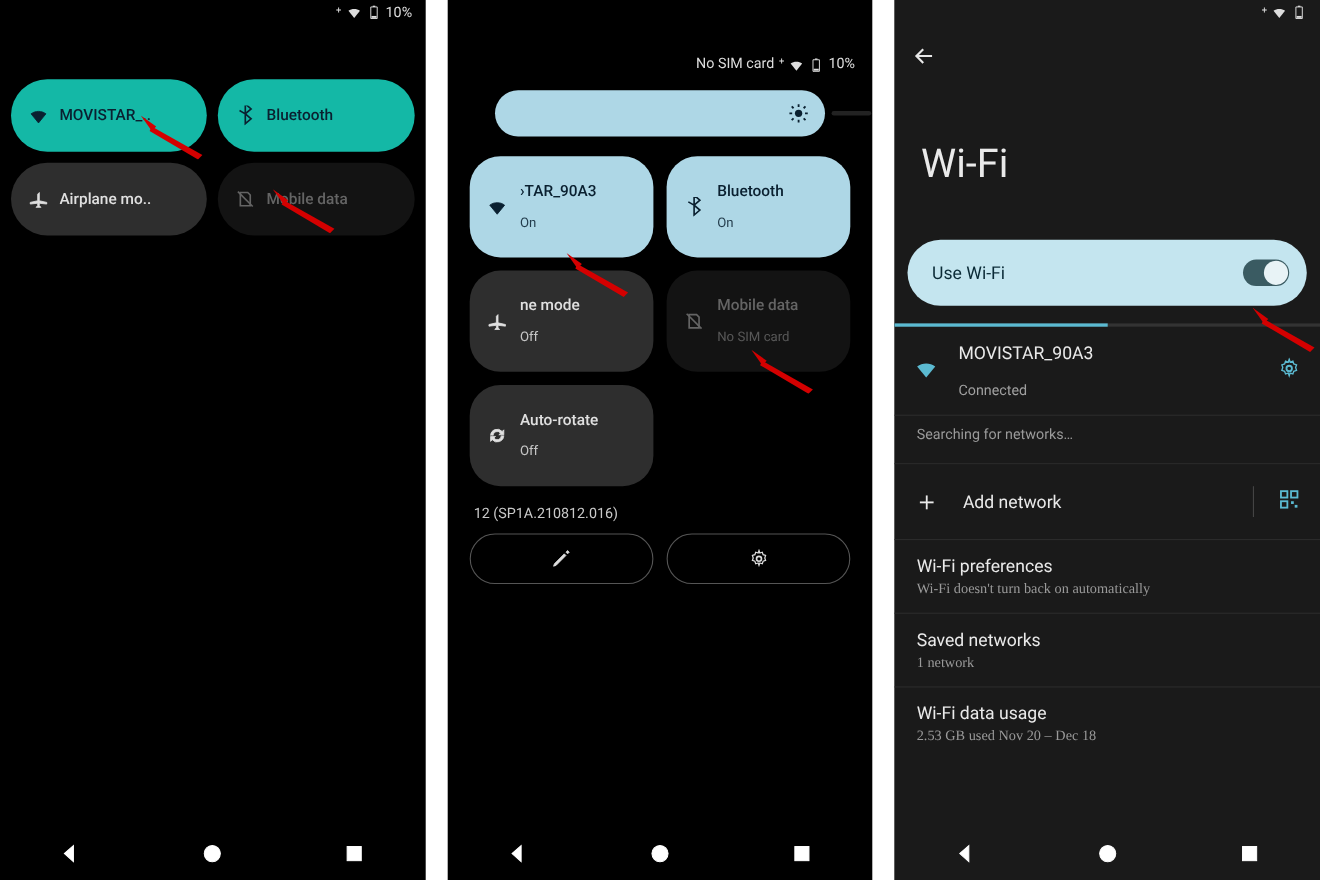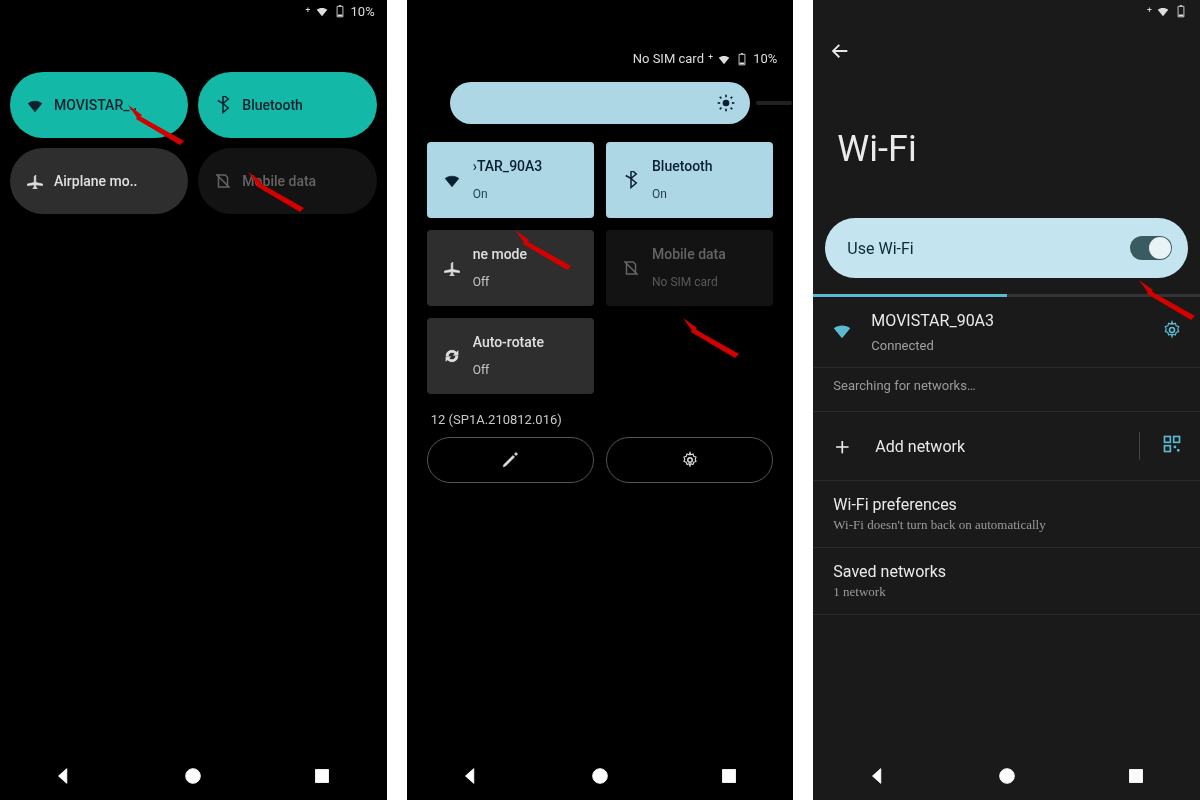--- a/index.html
+++ b/index.html
@@ -51,21 +51,21 @@
     padding: 0 16px 4px; font-size:13px; gap:4px; color:#ddd;}
   .p2-status svg{width:14px;height:14px;fill:#ddd;}
   .bright {
     margin: 12px auto 18px; width: 300px; height:42px; background:#aed7e6; border-radius:21px;
     display:flex; align-items:center; justify-content:flex-end; padding-right:14px; position:relative;
   }
   .bright svg{width:20px;height:20px;fill:#0a2030;}
   .bright-track{ position:absolute; right:-42px; top:19px; width:36px; height:4px; background:#222; border-radius:2px;}
   .qs-grid { padding: 0 20px; display:grid; grid-template-columns:1fr 1fr; gap:12px; }
   .tile2 {
-    height: 76px; border-radius: 4px; display:flex; align-items:center;
+    height: 92px; border-radius: 28px; display:flex; align-items:center;
     padding: 0 16px; gap:12px;
   }
   .tile2.on { background:#aed7e6; color:#0a2030;}
   .tile2.off { background:#2e2e2e; color:#e0e0e0;align-items:center;}
   .tile2.dis { background:#131313; color:#646464;}
   .tile2 svg{width:18px;height:18px;}
   .tile2.on svg{fill:#0a2030;stroke:#0a2030;}
   .tile2.off svg{fill:#e0e0e0;stroke:#e0e0e0;}
   .tile2.dis svg{fill:#646464;stroke:#646464;}
   .tile2 .lbls{display:flex;flex-direction:column;line-height:1.25;}
@@ -97,21 +97,21 @@
     content:""; position:absolute; right:1px; top:1px; width:22px; height:22px;
     background:#e8f3f6; border-radius:50%;
   }
   .tab-line { height:3px; background:#333; margin: 0 0 0 0; position:relative;}
   .tab-line::before{content:"";position:absolute;left:0;width:50%;height:3px;background:#5bbad1;}
   .net-row {
     display:flex; align-items:center; padding:14px 18px; gap:18px;
     border-bottom:1px solid #2b2b2b;
   }
   .net-row .wifi-ic svg{width:22px;height:22px;fill:#5bbad1;}
-  .net-row .txts{flex:1; display:flex; flex-direction:column; gap:8px;}
+  .net-row .txts{flex:1; display:flex; flex-direction:column; gap:18px;}
   .net-row .name{font-size:16px;color:#eaeaea;}
   .net-row .sub{font-size:13px;color:#a0a0a0;}
   .net-row .gear svg{width:20px;height:20px;fill:#5bbad1;}
   .searching{padding:10px 20px 18px; font-size:13px; color:#9a9a9a; border-bottom:1px solid #2b2b2b;}
   .add-row{
     display:flex; align-items:center; padding:20px 18px; gap:22px; border-bottom:1px solid #2b2b2b;
   }
   .add-row .plus{width:22px;height:22px;display:flex;align-items:center;justify-content:center;color:#eaeaea;font-size:24px;}
   .add-row .lbl{flex:1;font-size:16px;color:#eaeaea;}
   .add-row .divider{width:1px;height:28px;background:#444;}
@@ -396,20 +396,24 @@
   </div>
 
   <div class="pref-row">
     <div class="t">Wi-Fi preferences</div>
     <div class="s">Wi-Fi doesn't turn back on automatically</div>
   </div>
   <div class="pref-row">
     <div class="t">Saved networks</div>
     <div class="s">1 network</div>
   </div>
+  <div class="pref-row last">
+    <div class="t">Wi-Fi data usage</div>
+    <div class="s">2.53 GB used Nov 20 – Dec 18</div>
+  </div>
 
   <div class="arrow" style="left:326px; top:280px;">
     <svg viewBox="0 0 60 40">
         <polygon points="0,0 14,10 10,14"></polygon>
         <path d="M10 10 L56 36 L52 40 L8 14 Z"></path>
       </svg>
   </div>
 
   <div class="nav-bar">
     <div class="nav-btn">

